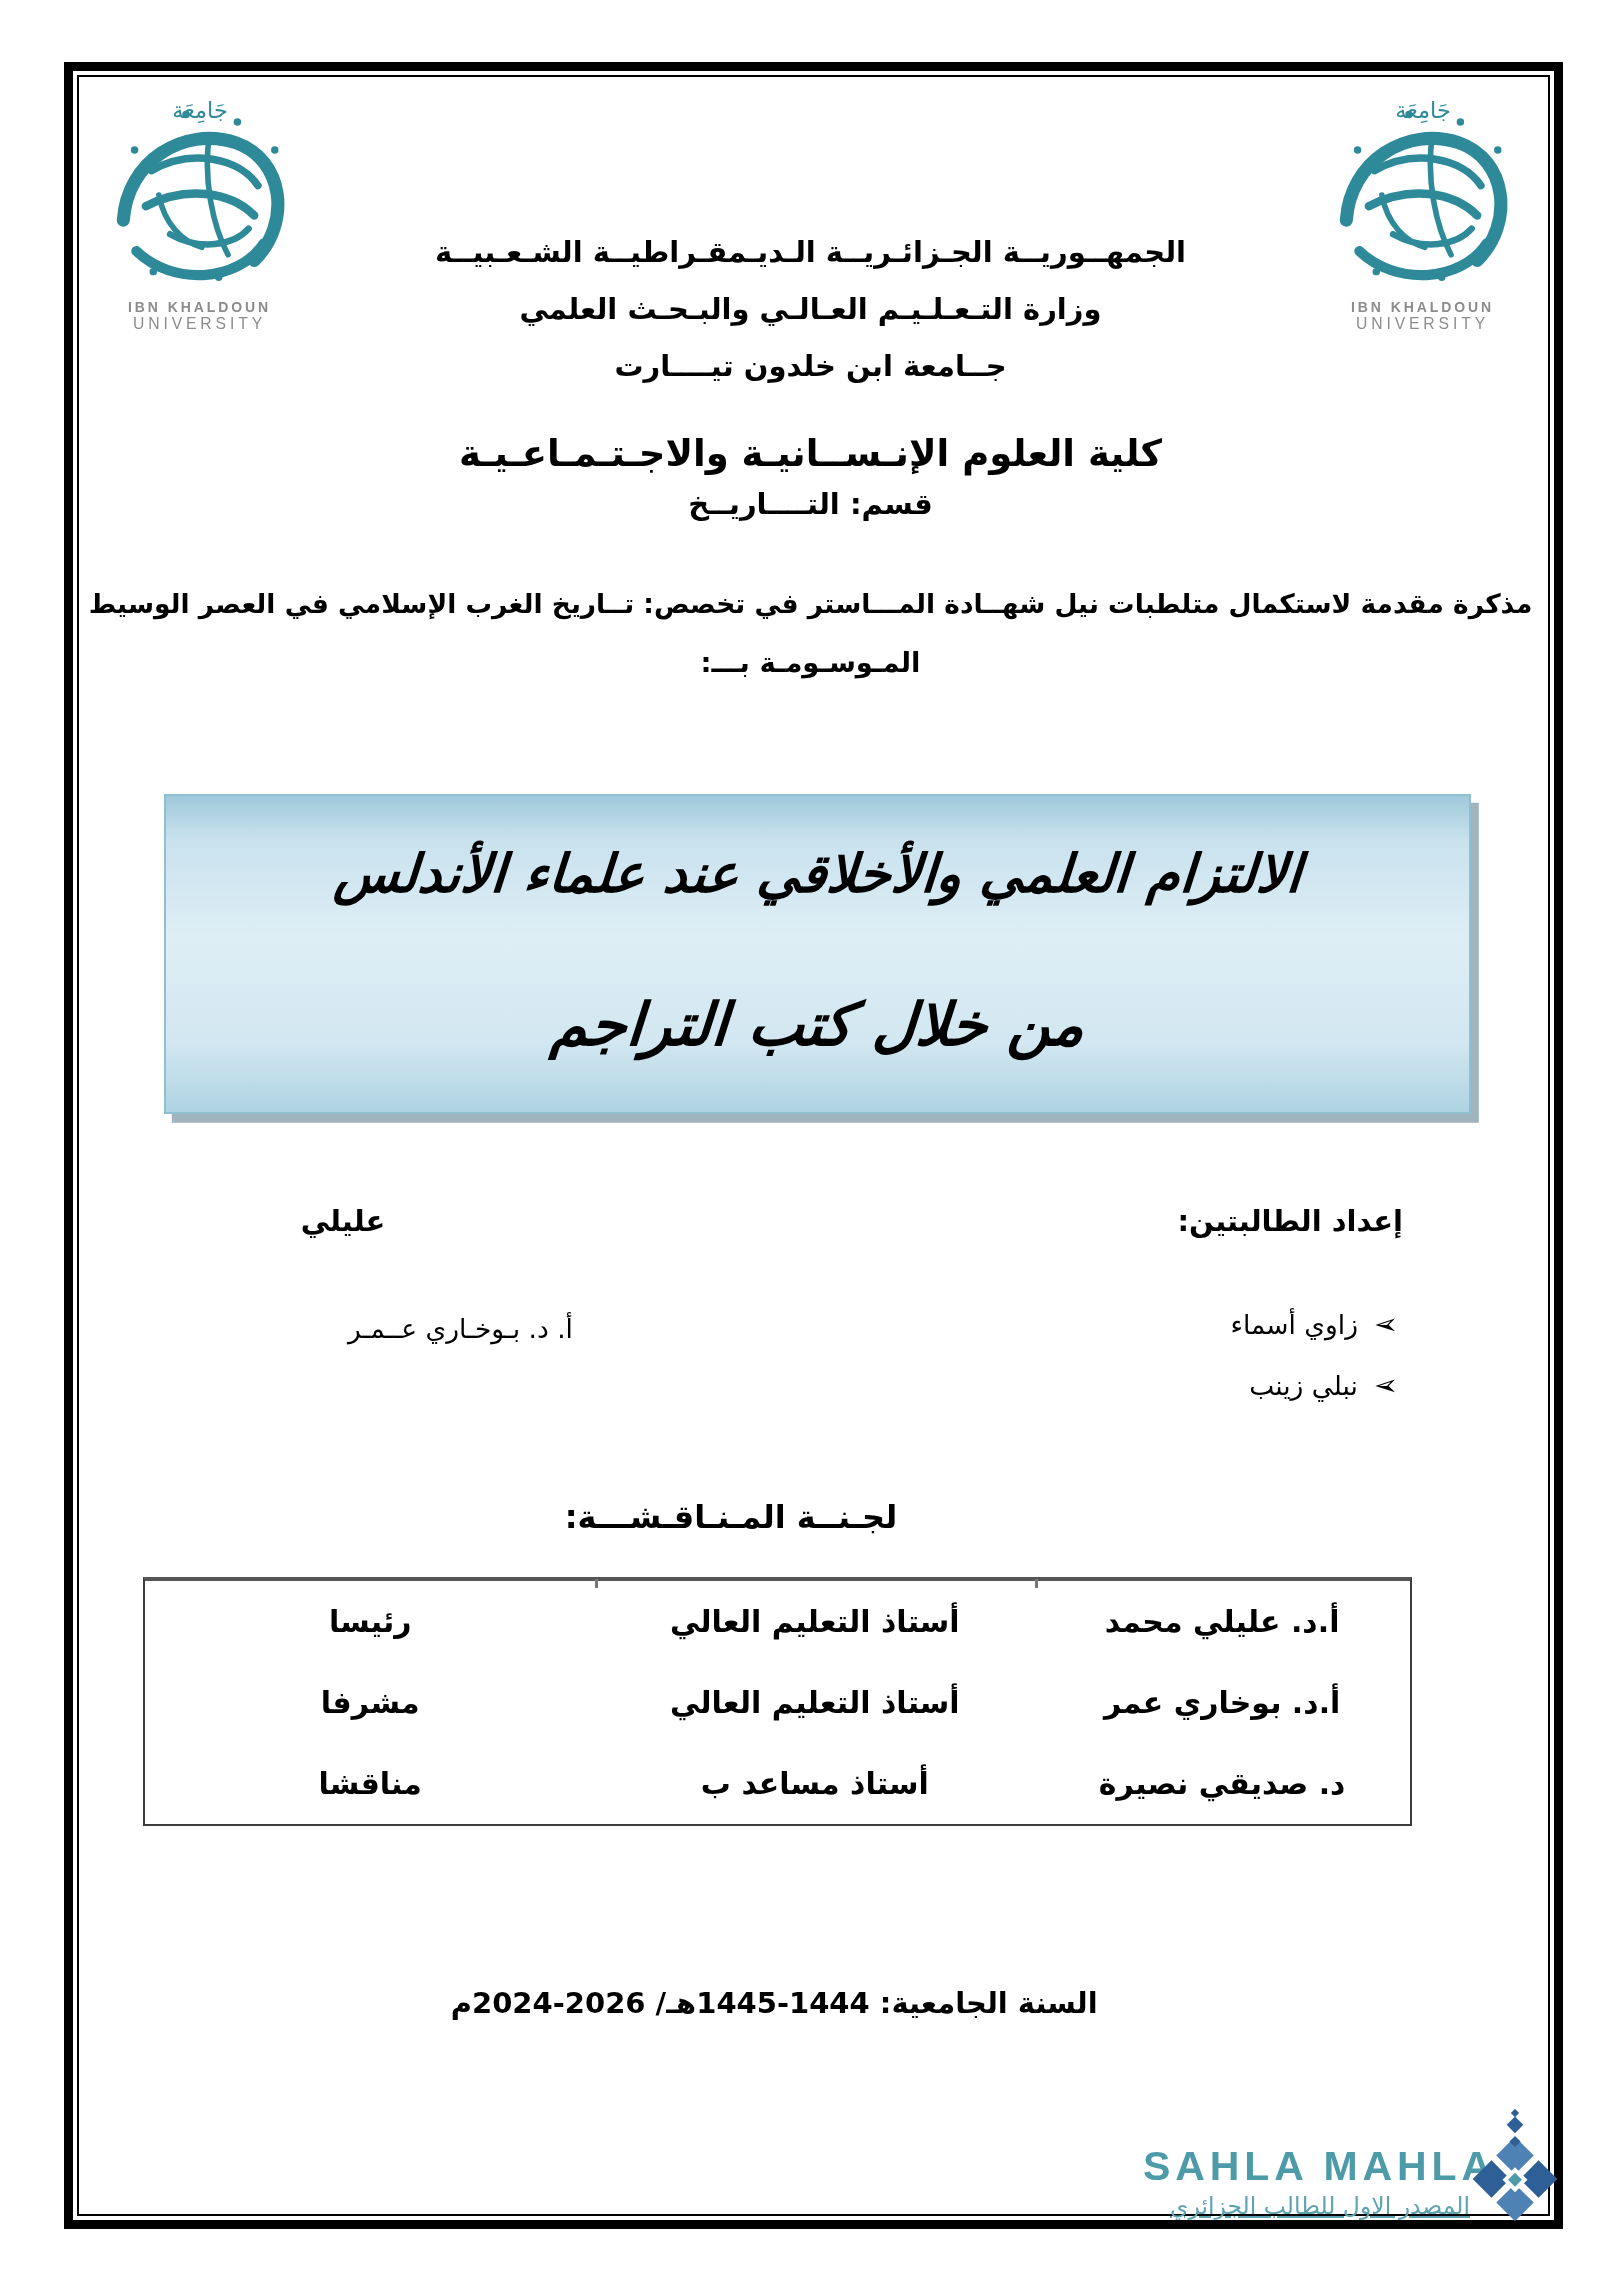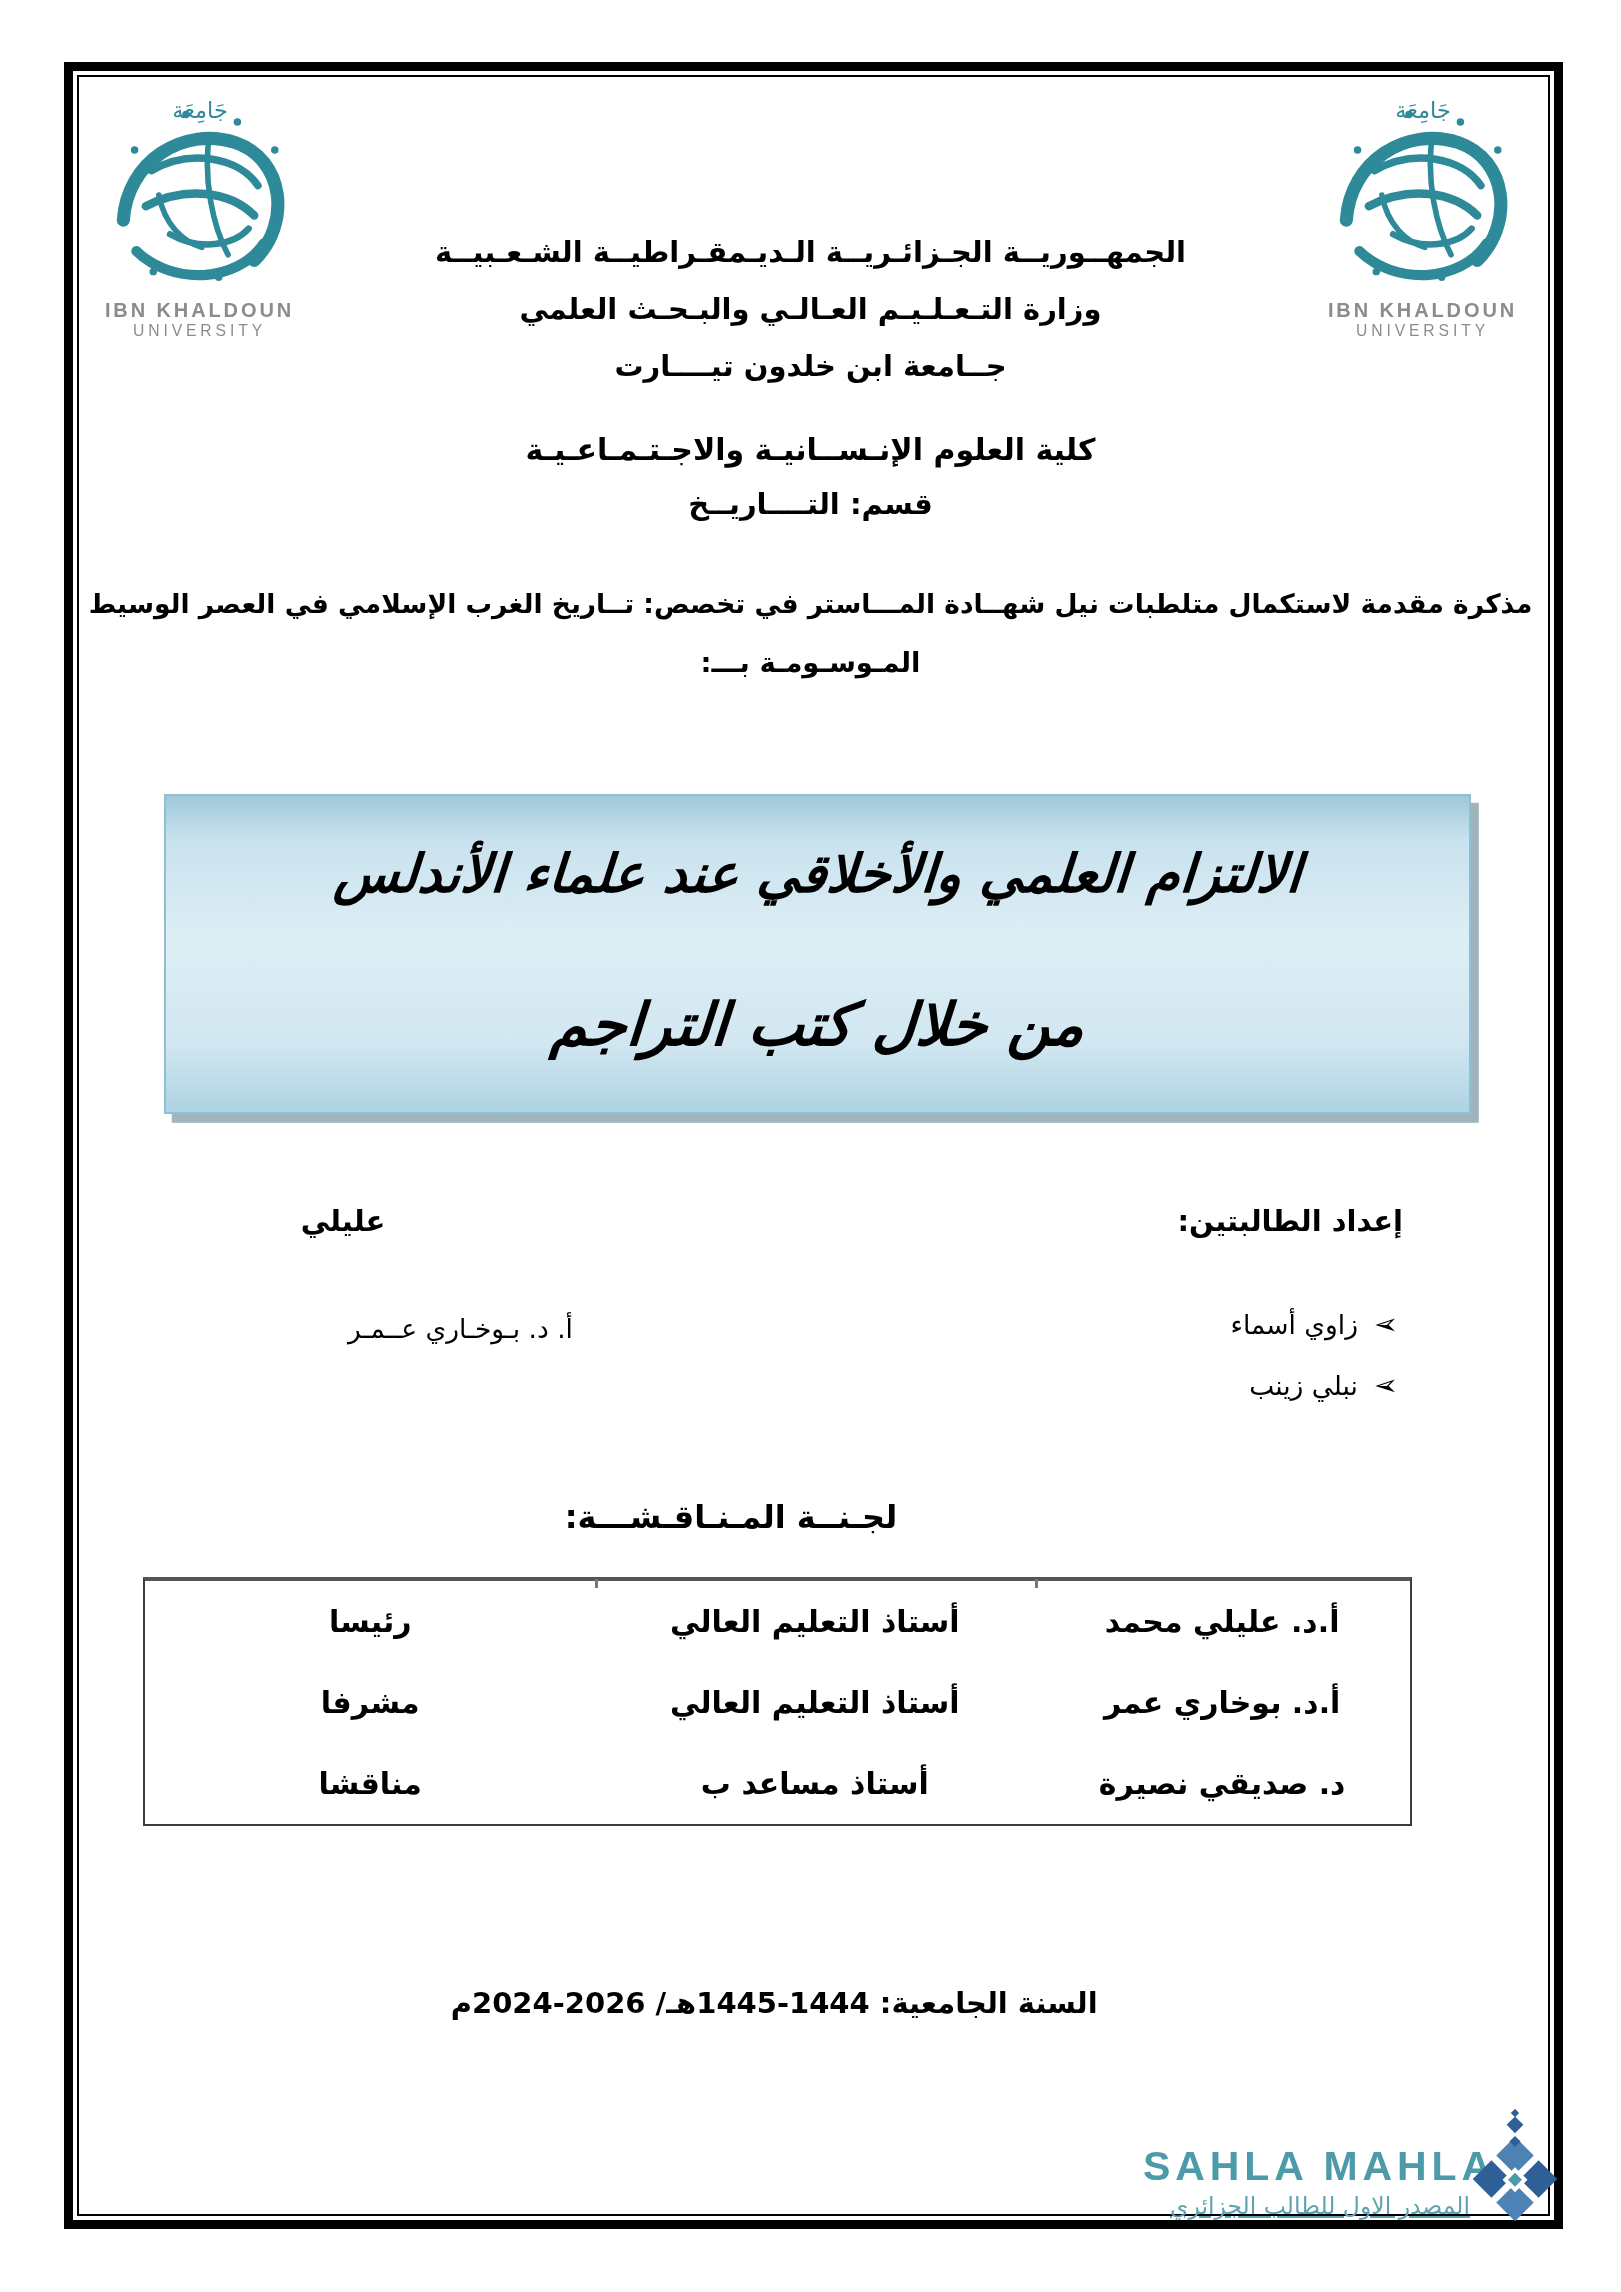--- a/index.html
+++ b/index.html
@@ -8,30 +8,30 @@
         font-family:"DejaVu Sans",sans-serif;direction:rtl;color:#000;}
   
   .frame{position:absolute;left:64px;top:62px;width:1499px;height:2167px;
          border:9.8px solid #000;box-sizing:border-box;}
   .frame-inner{position:absolute;left:3.9px;top:3.9px;right:3.9px;bottom:3.9px;border:2.9px solid #000;}
   
   .logo{position:absolute;width:227px;text-align:center;}
   .logo-left{left:86px;top:94px;}
   .logo-right{left:1309px;top:94px;}
   .logo svg{display:block;margin:0 auto;}
-  .logo .en1{font-family:"Liberation Sans",sans-serif;font-weight:bold;font-size:20px;
+  .logo .en1{font-family:"Liberation Sans",sans-serif;font-weight:bold;font-size:14px;
              letter-spacing:2.9px;color:#8C8C8C;margin-top:3.9px;direction:ltr;}
   .logo .en2{font-family:"Liberation Sans",sans-serif;font-size:15.7px;letter-spacing:3.9px;
              color:#8C8C8C;direction:ltr;}
   
   .hline{position:absolute;left:88px;right:88px;text-align:center;font-weight:bold;}
   .l-republic{top:235px;font-size:29px;}
   .l-ministry{top:292px;font-size:29px;}
   .l-university{top:349px;font-size:29px;}
-  .l-faculty{top:432px;font-size:30px;}
+  .l-faculty{top:432px;font-size:37px;}
   .l-department{top:487px;font-size:29px;}
   .l-memo{top:588px;font-size:26.5px;left:74px;right:74px;}
   .l-titled{top:647px;font-size:27.4px;}
   
   .title-box{position:absolute;left:164px;top:794px;width:1307px;height:320px;box-sizing:border-box;
              border:2.9px solid #8FC0D2;
              background:linear-gradient(180deg,#9fc9db 0%,#c9e2ee 14%,#deeef5 45%,#d2e7f1 78%,#aed3e2 100%);
              box-shadow:7.8px 8.8px 0 #9FB4BC;}
   .title-line{position:absolute;left:9.8px;right:9.8px;text-align:center;font-weight:bold;
               font-style:italic;transform:skewX(-4deg);}

